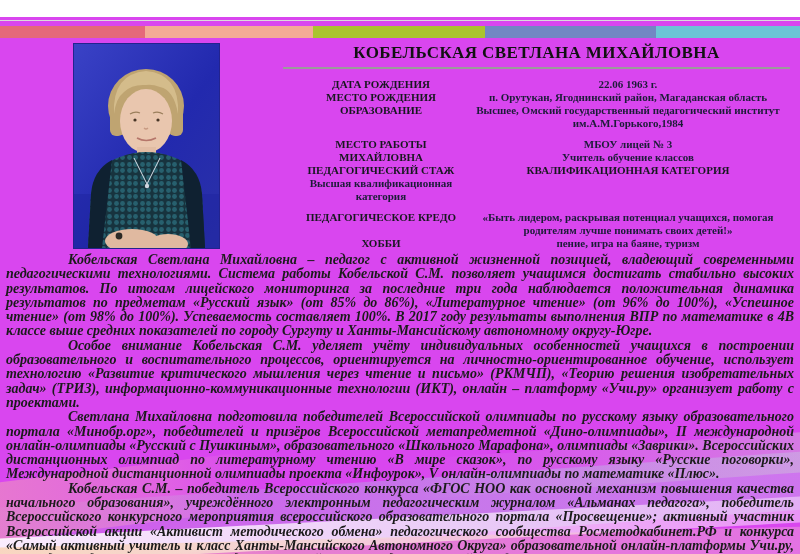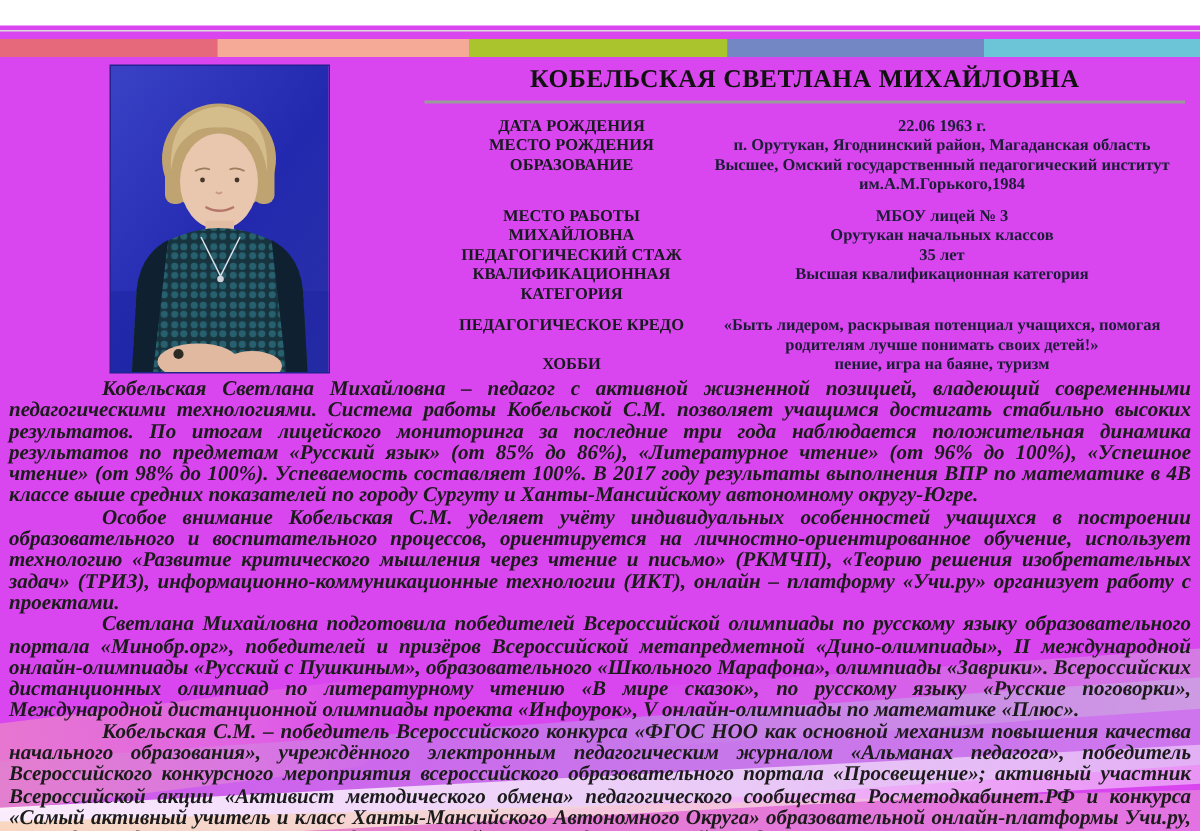--- a/index.html
+++ b/index.html
@@ -115,23 +115,22 @@
         <div class="info-value">22.06 1963 г.</div>
         <div class="info-label">МЕСТО РОЖДЕНИЯ</div>
         <div class="info-value">п. Орутукан, Ягоднинский  район, Магаданская область</div>
         <div class="info-label">ОБРАЗОВАНИЕ</div>
         <div class="info-value">Высшее, Омский государственный педагогический институт им.А.М.Горького,1984</div>
       </div>
       <div class="info-group">
         <div class="info-label">МЕСТО РАБОТЫ</div>
         <div class="info-value">МБОУ лицей № 3</div>
         <div class="info-label">МИХАЙЛОВНА</div>
-        <div class="info-value">Орутукан начальных классов</div>
+        <div class="info-value">Учитель обучение классов</div>
         <div class="info-label">ПЕДАГОГИЧЕСКИЙ СТАЖ</div>
-        <div class="info-value">35 лет</div>
         <div class="info-label">КВАЛИФИКАЦИОННАЯ КАТЕГОРИЯ</div>
         <div class="info-value">Высшая квалификационная категория</div>
       </div>
       <div class="info-group">
         <div class="info-label">ПЕДАГОГИЧЕСКОЕ КРЕДО</div>
         <div class="info-value">«Быть лидером,  раскрывая потенциал учащихся, помогая родителям лучше понимать своих детей!»</div>
         <div class="info-label">ХОББИ</div>
         <div class="info-value">пение, игра на баяне, туризм</div>
       </div>
     </div>

